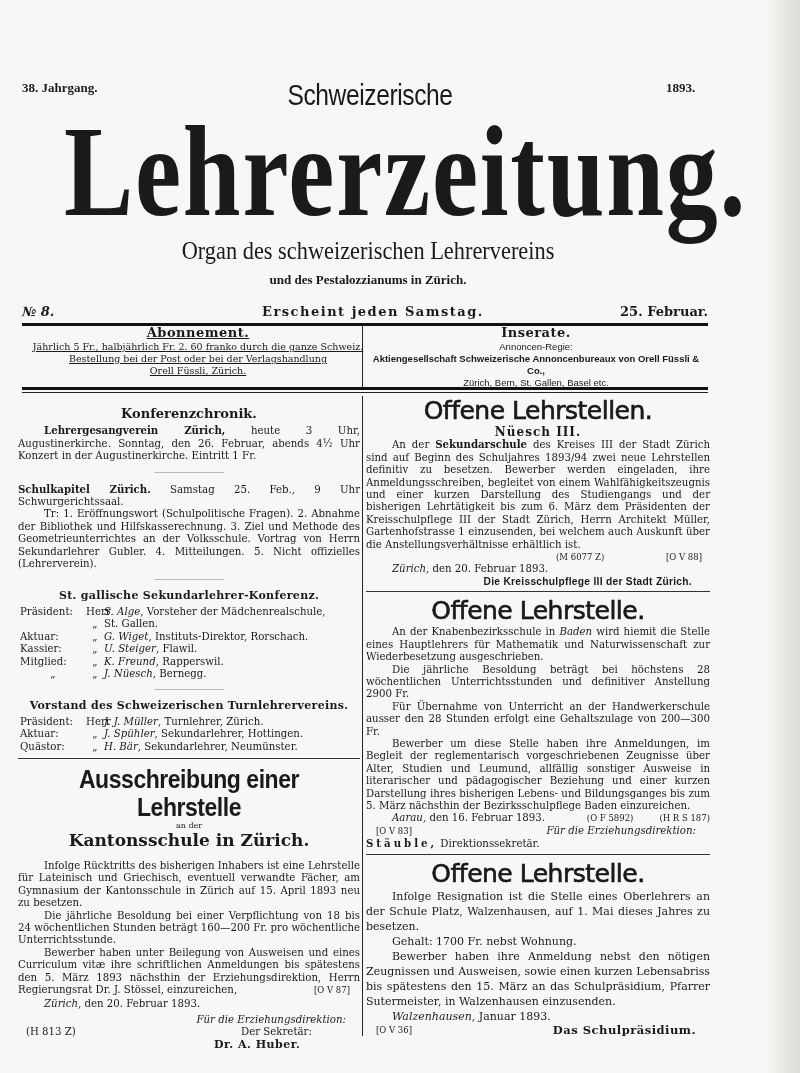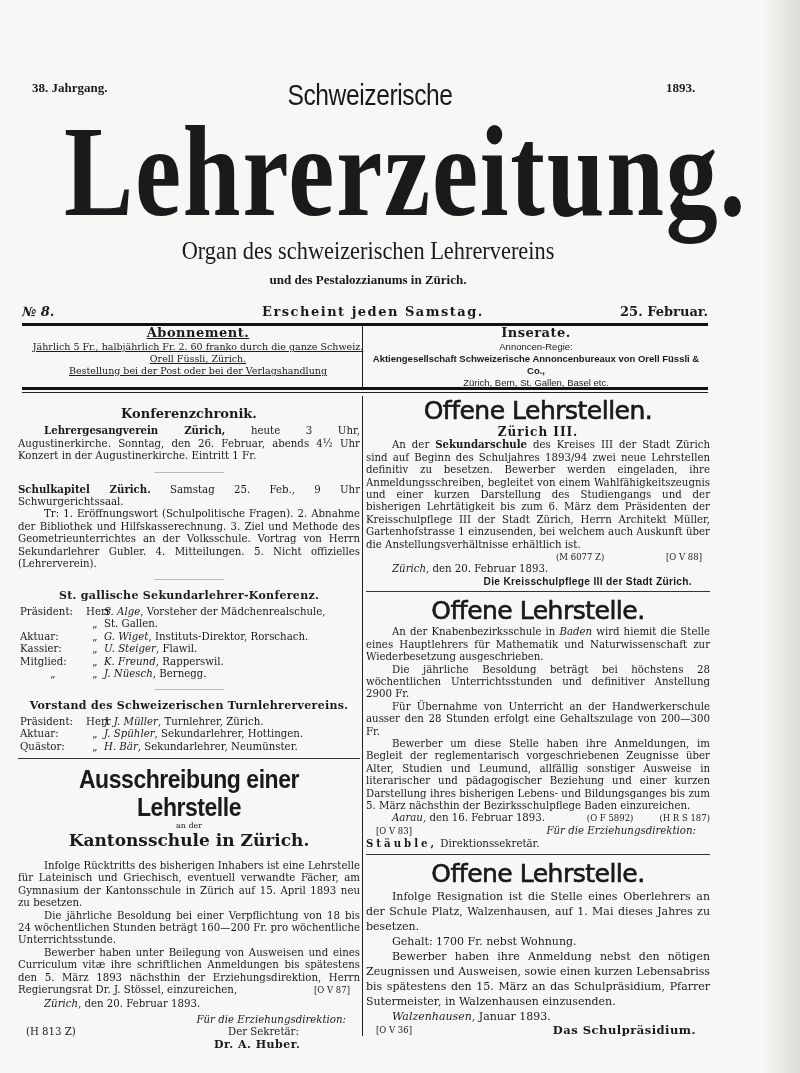--- a/index.html
+++ b/index.html
@@ -9,21 +9,21 @@
     color: #1a1a1a;
     font-family: "DejaVu Serif", "Liberation Serif", serif;
     position: relative;
   }
   .page { position: absolute; left: 0; top: 0; width: 800px; height: 1073px; }
   .scan-edge { position: absolute; right: 0; top: 0; width: 36px; height: 1073px;
     background: linear-gradient(to right, rgba(235,235,232,0) 0%, #e6e6e3 60%, #dcdcd8 100%); }
 
   .mast-left, .mast-right { position: absolute; top: 80px; font-weight: bold; font-size: 13px;
     font-family: "Liberation Serif", serif; }
-  .mast-left { left: 32px; }
+  .mast-left { left: 22px; }
   .mast-right { left: 666px; }
   .mast-kicker { position: absolute; left: 0; width: 740px; top: 78px; text-align: center;
     font-family: "Liberation Sans", sans-serif; font-size: 30px; letter-spacing: -0.5px;
     transform: scaleX(0.82); transform-origin: 370px 0; }
   .mast-title { position: absolute; left: 22px; width: 700px; top: 112px; text-align: center;
     font-family: "Liberation Serif", serif; font-weight: bold; font-size: 118px; line-height: 110px;
     letter-spacing: 2px; transform: scaleX(0.88) scaleY(1.1); transform-origin: 350px 0; }
   .mast-sub { position: absolute; left: 0; width: 736px; top: 236px; text-align: center;
     font-family: "Liberation Serif", serif; font-size: 26px; transform: scaleX(0.86); transform-origin: 368px 0; }
   .mast-sub2 { position: absolute; left: 0; width: 736px; top: 272px; text-align: center;
@@ -90,22 +90,22 @@
     <span class="issue-sched">Erscheint jeden Samstag.</span>
     <span class="issue-date">25. Februar.</span>
   </div>
 
   <div class="rule-thick" style="top:323px"></div>
   <div class="vrule" style="left:362px; top:326px; height:62px"></div>
 
   <div class="box box-abo">
     <h3>Abonnement.</h3>
     <div>Jährlich 5 Fr., halbjährlich Fr. 2. 60 franko durch die ganze Schweiz.</div>
+    <div>Bestellung bei der Post oder bei der Verlagshandlung</div>
     <div>Orell Füssli, Zürich.</div>
-    <div>Bestellung bei der Post oder bei der Verlagshandlung</div>
   </div>
   <div class="box box-ins">
     <h3>Inserate.</h3>
     <div>Annoncen-Regie:</div>
     <div class="b">Aktiengesellschaft Schweizerische Annoncenbureaux von Orell Füssli &amp; Co.,</div>
     <div>Zürich, Bern, St. Gallen, Basel etc.</div>
   </div>
 
   <div class="rule-thick" style="top:387px"></div>
   <div class="rule-thin" style="top:392px"></div>
@@ -159,28 +159,28 @@
     <div class="big-sans h-ausschreibung">Ausschreibung einer Lehrstelle</div>
     <div class="h-an">an der</div>
     <div class="h-kanton">Kantonsschule in Zürich.</div>
     <p class="ind">Infolge Rücktritts des bisherigen Inhabers ist eine Lehrstelle für Lateinisch und Griechisch, eventuell verwandte Fächer, am Gymnasium der Kantonsschule in Zürich auf 15. April 1893 neu zu besetzen.</p>
     <p class="ind">Die jährliche Besoldung bei einer Verpflichtung von 18 bis 24 wöchentlichen Stunden beträgt 160—200 Fr. pro wöchentliche Unterrichtsstunde.</p>
     <p class="ind"><span>Bewerber haben unter Beilegung von Ausweisen und eines Curriculum vitæ ihre schriftlichen Anmeldungen bis spätestens den 5. März 1893 nächsthin der Erziehungsdirektion, Herrn Regierungsrat Dr. J. Stössel, einzureichen,</span> <span class="small" style="float:right; padding-right:10px">[O V 87]</span></p>
     <p class="ind" style="margin-top:2px"><span class="i">Zürich,</span><span> den 20. Februar 1893.</span></p>
     <p class="i" style="text-align:right; padding-right:14px; margin-top:3px">Für die Erziehungsdirektion:</p>
     <div style="position:relative; height:13px">
       <span style="position:absolute; left:8px">(H 813 Z)</span>
-      <span style="position:absolute; left:210px">Der Sekretär:</span>
+      <span style="position:absolute; left:223px">Der Sekretär:</span>
     </div>
     <div class="b" style="padding-left:196px; font-size:11px; letter-spacing:0.5px">Dr. A. Huber.</div>
   </div>
 
   <div class="col col-right">
     <div class="big-sans h-offene">Offene Lehrstellen.</div>
-    <div class="h-zuerich3">Zürich III.</div>
+    <div class="h-zuerich3">Nüesch III.</div>
     <p class="ind"><span>An der </span><span class="b">Sekundarschule</span><span> des Kreises III der Stadt Zürich sind auf Beginn des Schuljahres 1893/94 zwei neue Lehrstellen definitiv zu besetzen. Bewerber werden eingeladen, ihre Anmeldungsschreiben, begleitet von einem Wahlfähigkeitszeugnis und einer kurzen Darstellung des Studiengangs und der bisherigen Lehrtätigkeit bis zum 6. März dem Präsidenten der Kreisschulpflege III der Stadt Zürich, Herrn Architekt Müller, Gartenhofstrasse 1 einzusenden, bei welchem auch Auskunft über die Anstellungsverhältnisse erhältlich ist.</span></p>
     <div class="ref-row small" style="padding-left:190px; padding-right:8px">
       <span>(M 6077 Z)</span>
       <span>[O V 88]</span>
     </div>
     <p class="ind"><span class="i">Zürich,</span><span> den 20. Februar 1893.</span></p>
     <div class="sig-sans">Die Kreisschulpflege III der Stadt Zürich.</div>
     <div class="hr-col"></div>
 
     <div class="big-sans h-offene">Offene Lehrstelle.</div>

